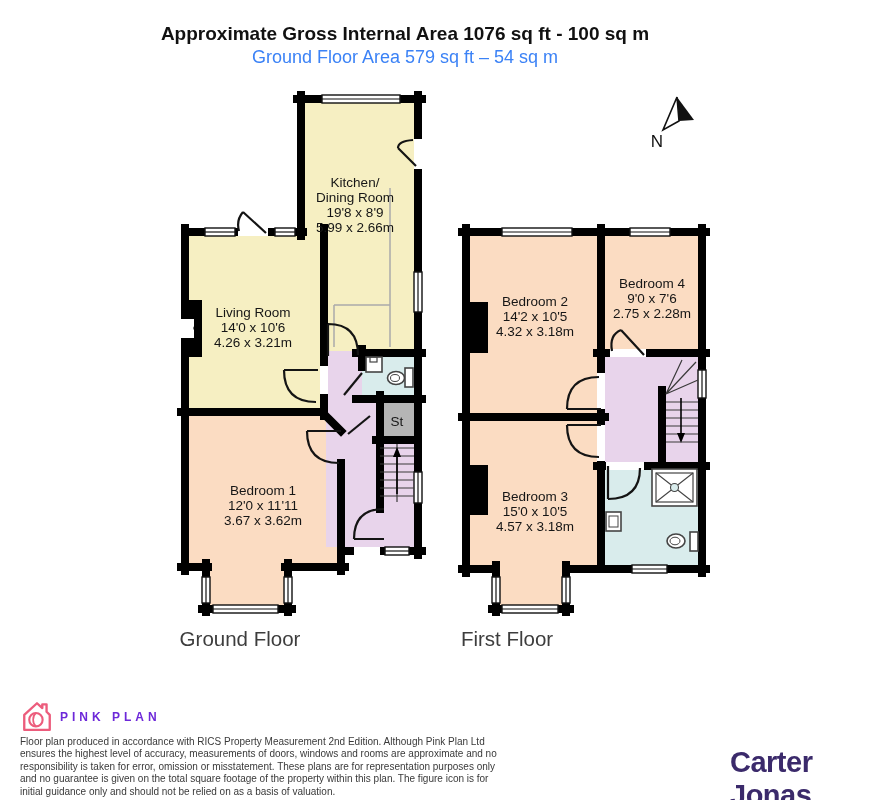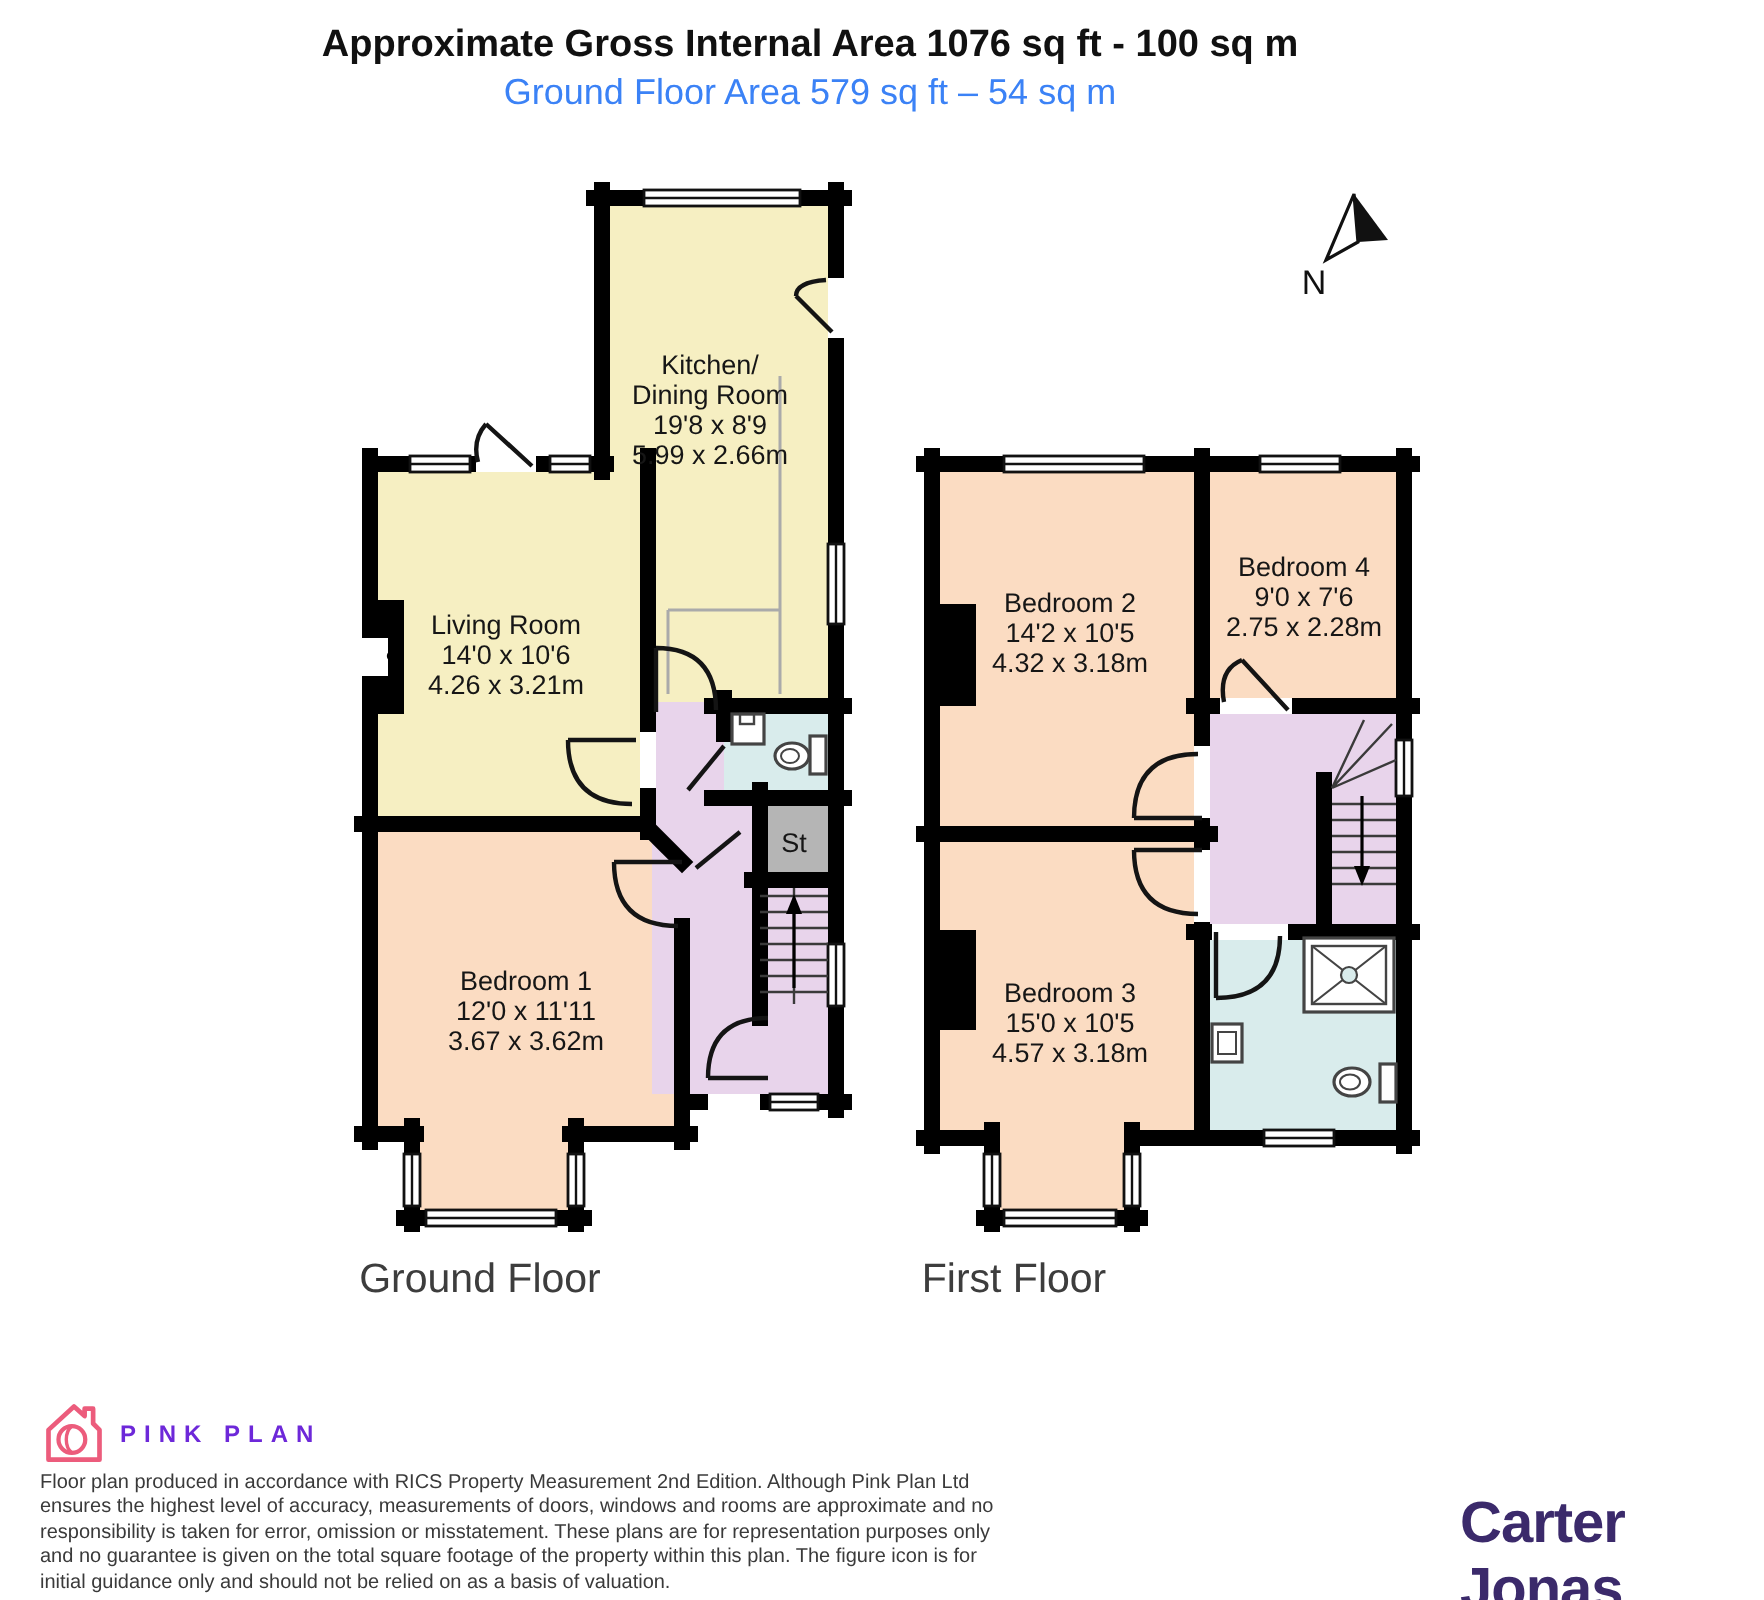--- a/index.html
+++ b/index.html
@@ -1,18 +1,18 @@
 <!DOCTYPE html>
 <html><head>
 <meta charset="utf-8">
 <style>
   html,body{margin:0;padding:0;background:#fff;}
   .stage{position:relative;width:882px;height:800px;background:#fff;overflow:hidden;
          font-family:"Liberation Sans","DejaVu Sans",sans-serif;}
-  .hdr{position:absolute;top:10px;left:0;width:810px;text-align:center;color:#111;}
+  .hdr{position:absolute;top:21px;left:0;width:810px;text-align:center;color:#111;}
   .hdr .t1{font-size:19px;font-weight:bold;line-height:25px;}
   .hdr .t2{font-size:18px;line-height:22px;color:#3b82f6;}
   svg text{font-family:"Liberation Sans","DejaVu Sans",sans-serif;fill:#161616;}
   .roomlbl{font-size:13.5px;}
   .stlbl{font-size:13.5px;}
   .caption{font-size:20.5px;fill:#3d3d3d;}
   .nlbl{font-size:17px;fill:#111;}
   .footer-logo{position:absolute;left:20px;top:699px;}
   .brand{position:absolute;left:60px;top:710px;font-size:12px;letter-spacing:4px;
          color:#6d28d9;font-weight:bold;}

